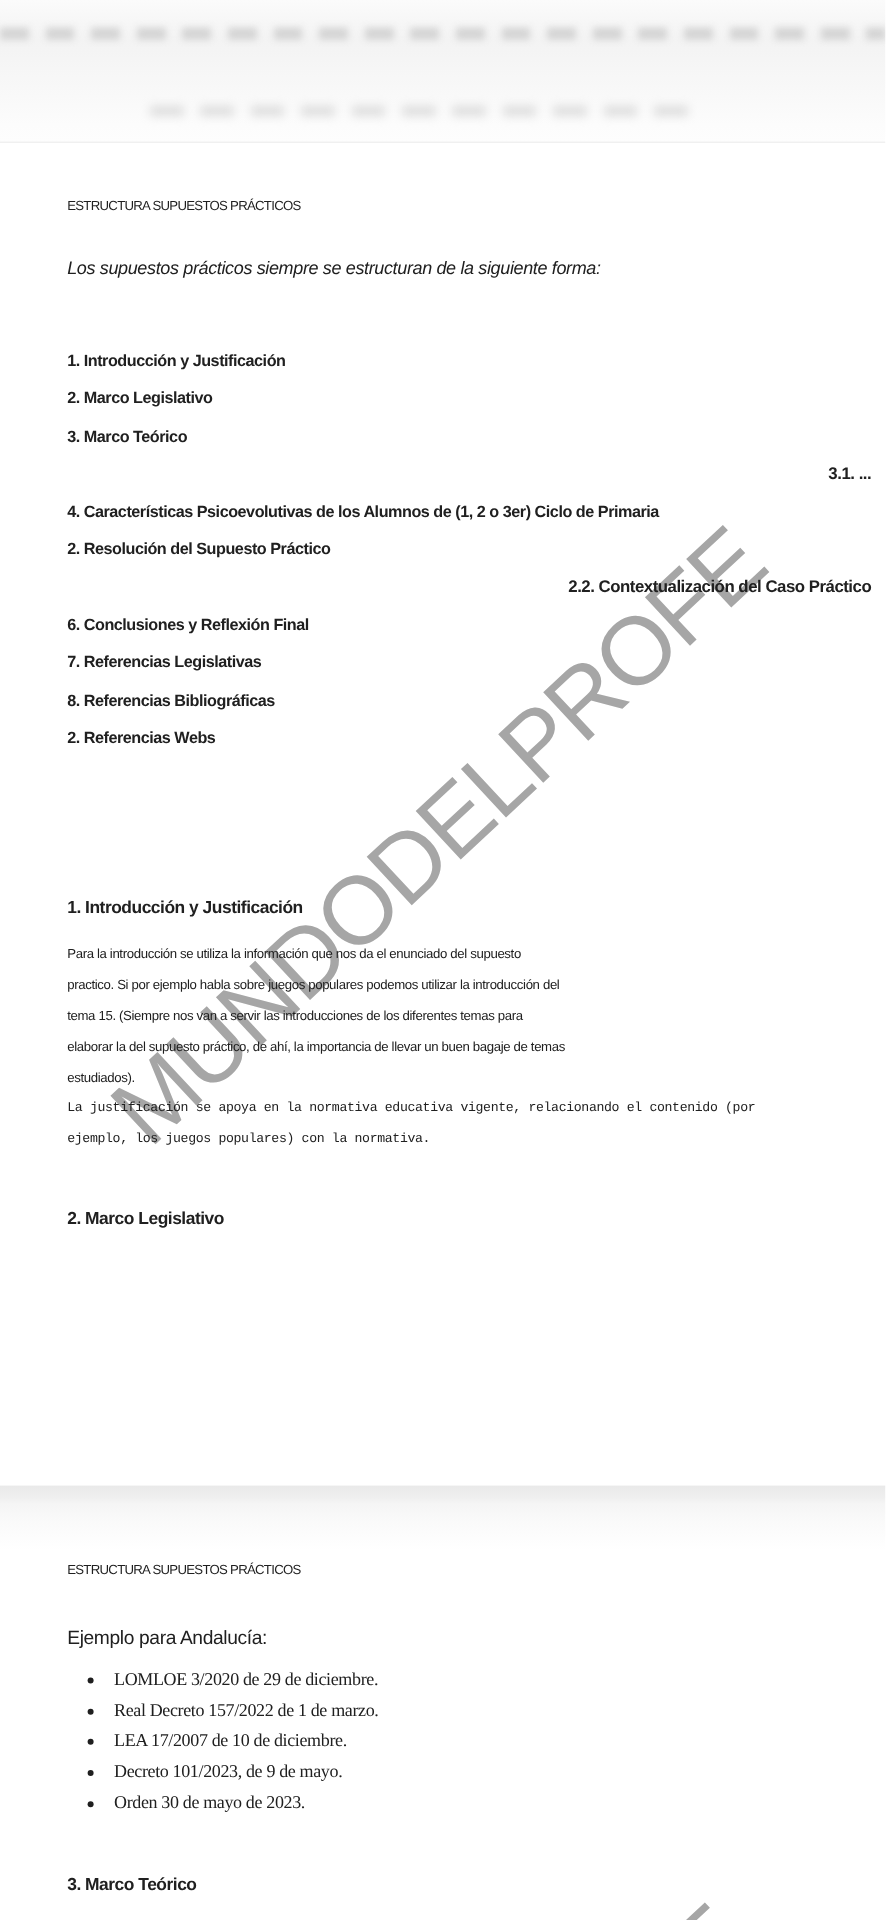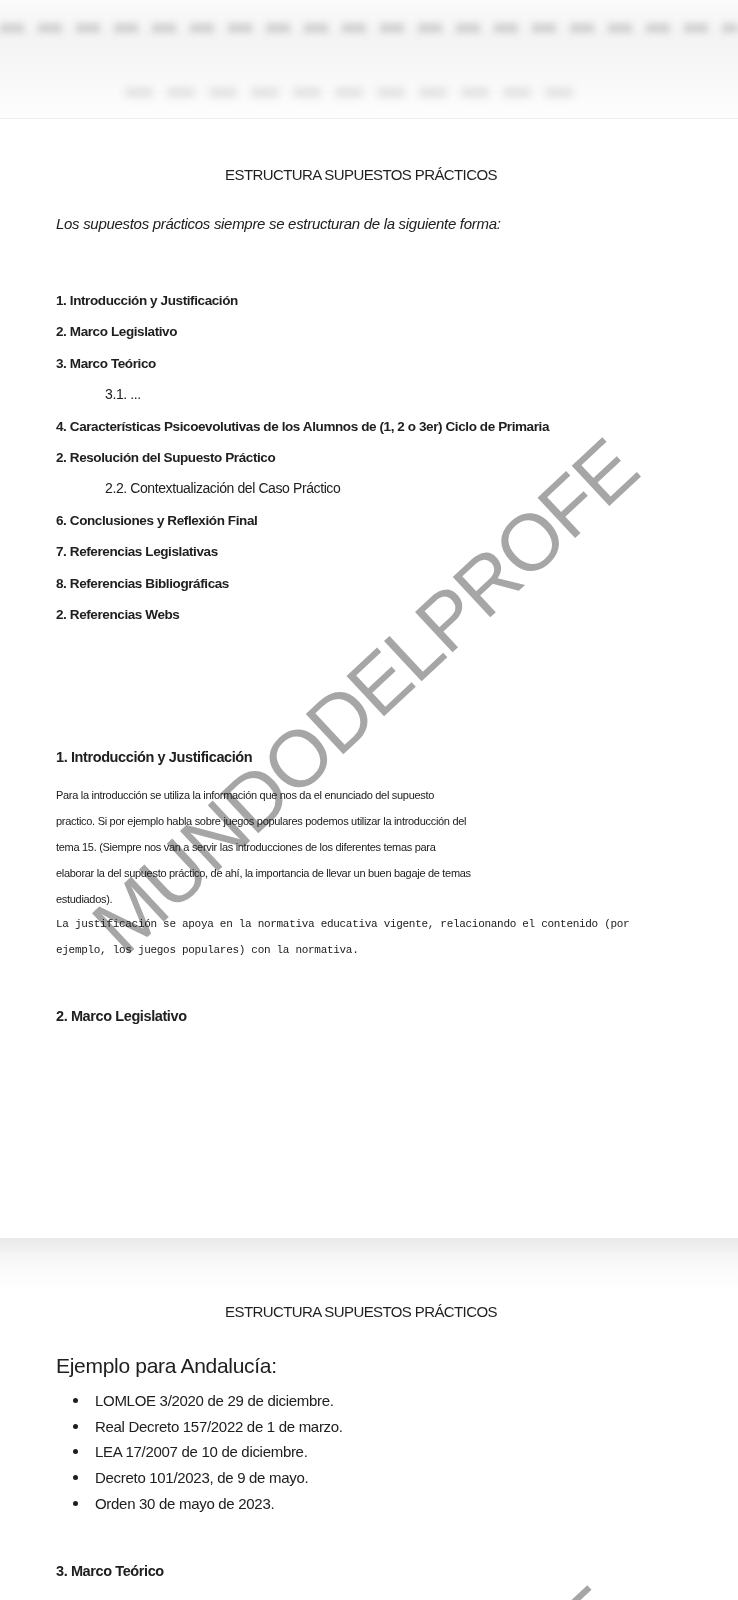--- a/index.html
+++ b/index.html
@@ -35,47 +35,47 @@
     color:#a6a6a6;
     pointer-events:none;
     transform:translate(-50%,-50%) rotate(-43deg);
   }
   .wm1{left:365px;top:697px;}
   .wm2{left:350px;top:1845px;}
   
   .abs{position:absolute;z-index:2;}
   .doc-header{
     left:56px;top:166px;width:610px;
-    text-align:center;font-size:15px;letter-spacing:-0.6px;color:#1f1f1f;
+    text-align:left;font-size:11px;letter-spacing:-0.6px;color:#1f1f1f;
   }
   .doc-header.p2{top:1303px;}
   .intro{left:56px;top:214px;width:660px;font-size:15px;letter-spacing:-0.3px;line-height:20px;font-style:italic;}
   .outline{left:56px;top:292px;width:670px;}
   .oi{font-size:13.5px;letter-spacing:-0.4px;line-height:17px;margin-bottom:14.4px;white-space:nowrap;font-weight:700;}
-  .oi.l1{padding-left:49px;font-weight:400;font-size:14px;}
+  .oi.l1{padding-left:49px;font-weight:700;font-size:14px;text-align:right;}
   .sec-heading{font-size:14.5px;font-weight:700;letter-spacing:-0.4px;line-height:18px;width:660px;}
   .h-s1{left:56px;top:748px;}
   .h-s2{left:56px;top:1007px;}
   .h-s3{left:56px;top:1562px;}
   .para{
     left:56px;width:676px;
     font-size:11px;letter-spacing:-0.3px;line-height:26px;
     white-space:pre-line;
   }
   .p-1{top:782px;}
   .p-2{top:911px;font-family:Liberation Mono, monospace;}
   .p-3{top:1045px;}
   
   .page-gap{
     position:absolute;left:0;top:1238px;width:738px;height:54px;z-index:3;
     background:linear-gradient(180deg,#e9e9e9 0px,#efefef 10px,#f5f5f5 15px,#fafafa 30px,#ffffff 54px);
   }
   
-  .lead{left:56px;top:1356px;width:400px;font-size:21px;letter-spacing:-0.3px;line-height:20px;}
-  .bullets{left:56px;top:1392px;width:560px;}
+  .lead{left:56px;top:1356px;width:400px;font-size:16px;letter-spacing:-0.3px;line-height:20px;}
+  .bullets{left:56px;top:1392px;width:560px;font-family:Liberation Serif, serif;}
   .bullet-item{position:relative;padding-left:39px;font-size:15px;letter-spacing:-0.3px;line-height:17px;margin-bottom:8.7px;white-space:nowrap;}
   .dot{
     position:absolute;left:17px;top:6px;width:5px;height:5px;border-radius:50%;
     background:#1f1f1f;
   }
 </style>
 </head>
 <body>
 
 <div class="screen">

